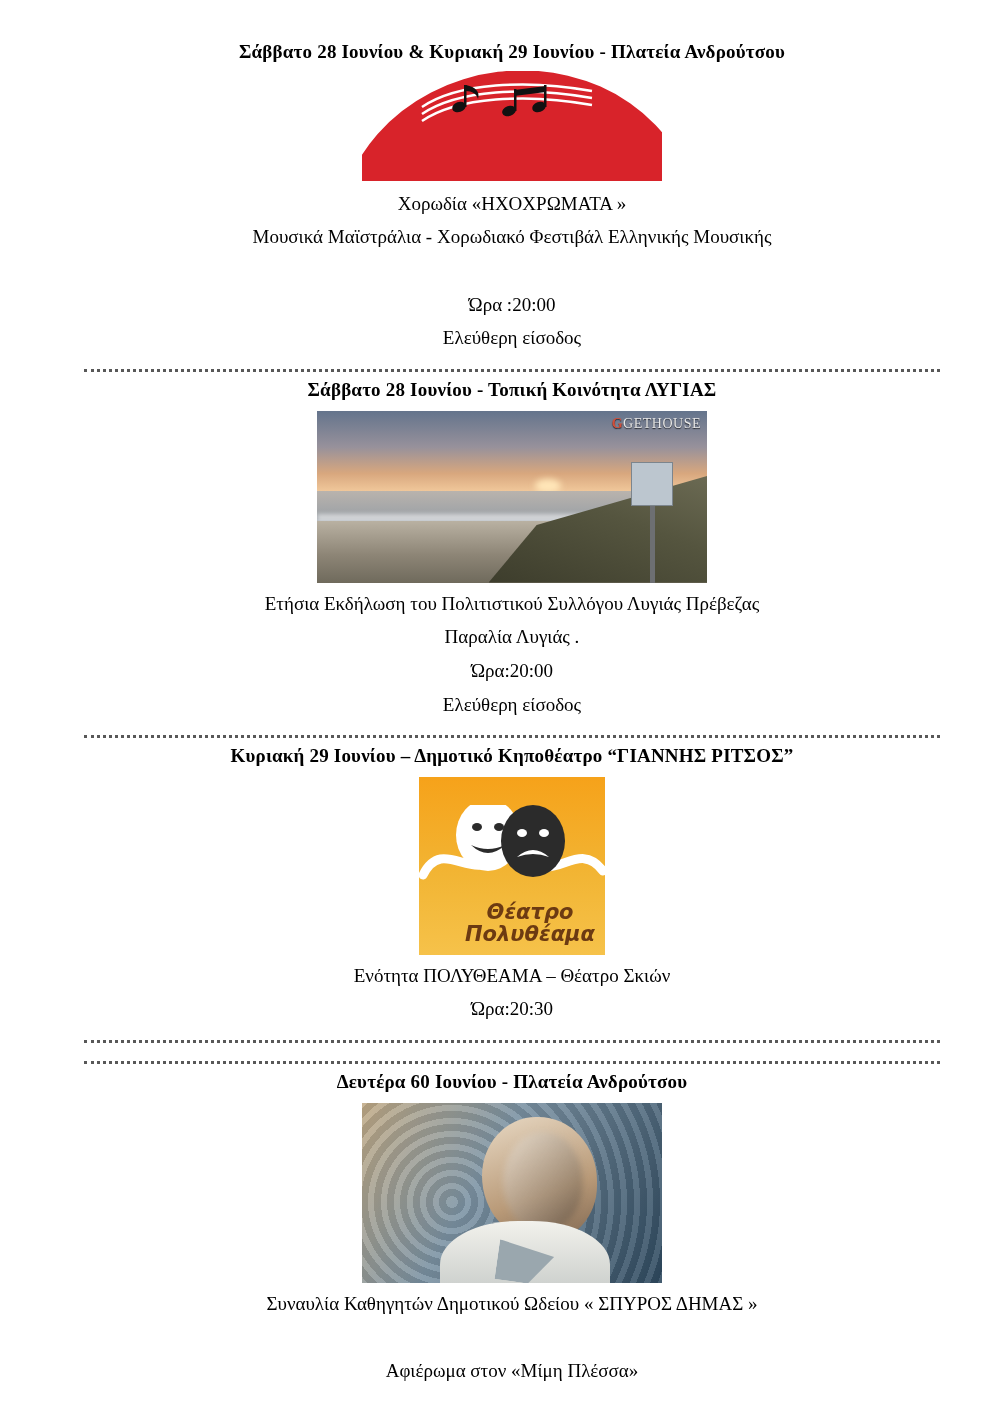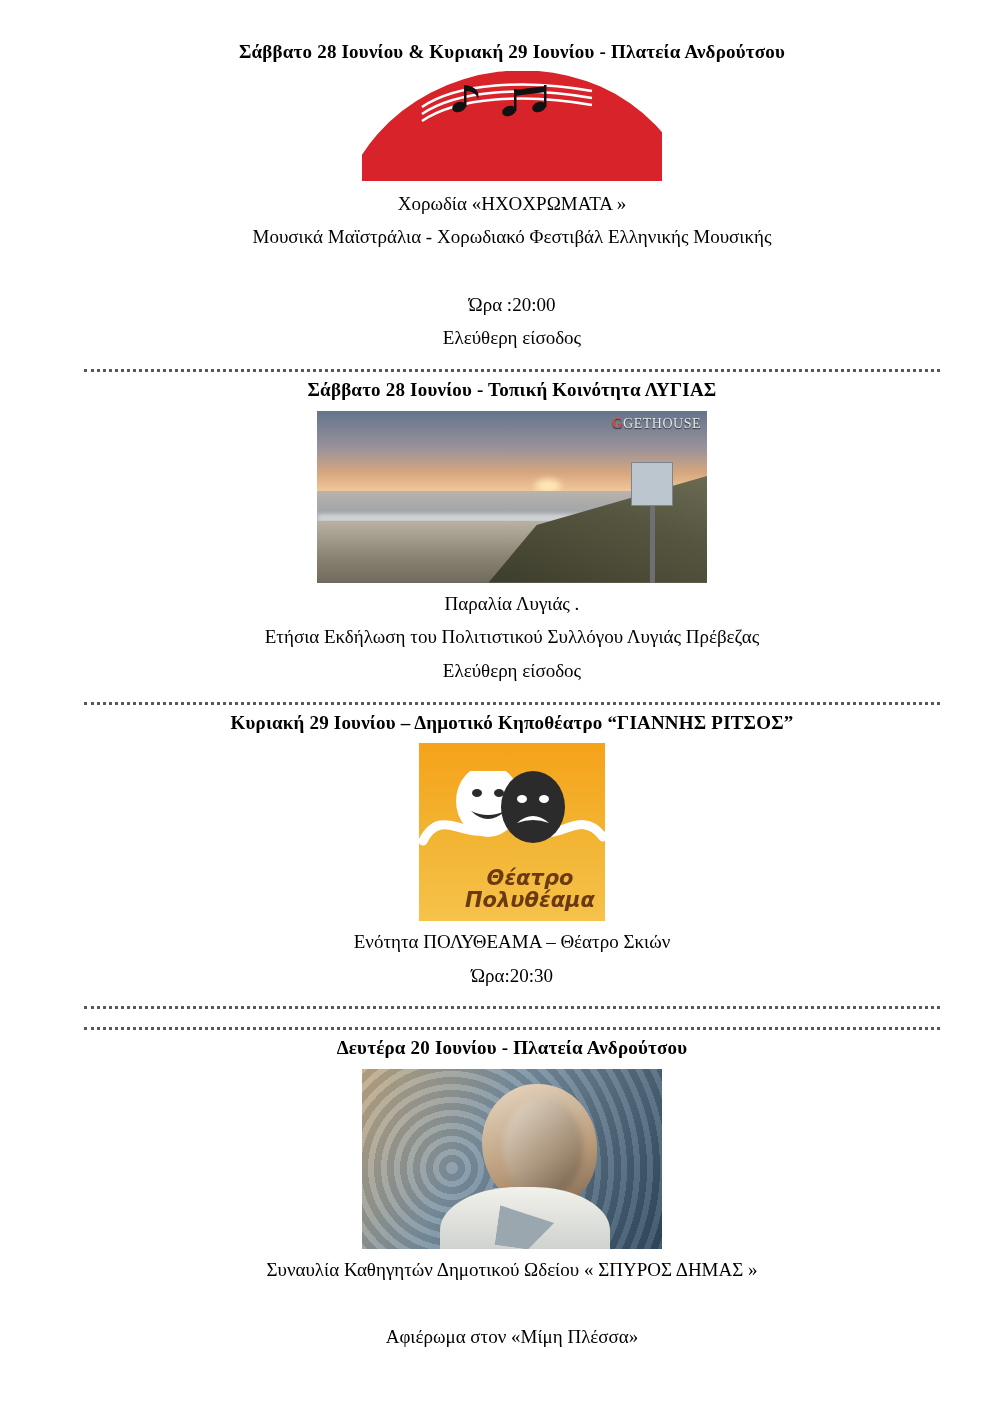--- a/index.html
+++ b/index.html
@@ -235,22 +235,23 @@
       <div class="sun"></div>
       <div class="sea"></div>
       <div class="foam"></div>
       <div class="sand"></div>
       <div class="dune"></div>
       <div class="pole"></div>
       <div class="sign"></div>
       <div class="wm"><b>G</b><span>GETHOUSE</span></div>
     </div>
 
+    <div class="line">Ετήσια Εκδήλωση του Πολιτιστικού Συλλόγου Λυγιάς Πρέβεζας</div>
     <div class="line">Παραλία Λυγιάς .</div>
-    <div class="line">Ετήσια Εκδήλωση του Πολιτιστικού Συλλόγου Λυγιάς Πρέβεζας</div>
+    <div class="line">Ώρα:20:00</div>
     <div class="line">Ελεύθερη είσοδος</div>
   </div>
 
   <div class="divider"></div>
 
   <div class="section">
     <div class="sec-title">Κυριακή 29  Ιουνίου – Δημοτικό Κηποθέατρο “ΓΙΑΝΝΗΣ ΡΙΤΣΟΣ”</div>
 
     <div class="theatre media">
       <svg class="swirl" viewBox="0 0 200 100">
@@ -278,21 +279,21 @@
     <div class="line">Ενότητα ΠΟΛΥΘΕΑΜΑ – Θέατρο Σκιών</div>
     <div class="line">Ώρα:20:30</div>
   </div>
 
   <div class="divider"></div>
 
 
   <div class="divider"></div>
 
   <div class="section">
-    <div class="sec-title">Δευτέρα 20 Ιουνίου - Πλατεία Ανδρούτσου</div>
+    <div class="sec-title">Δευτέρα 60 Ιουνίου - Πλατεία Ανδρούτσου</div>
 
     <div class="portrait media">
       <div class="swirlbg"></div>
       <div class="head"></div>
       <div class="face-shadow"></div>
       <div class="body"></div>
       <div class="collar"></div>
     </div>
 
     <div class="line">Συναυλία Καθηγητών Δημοτικού Ωδείου « ΣΠΥΡΟΣ ΔΗΜΑΣ »</div>

